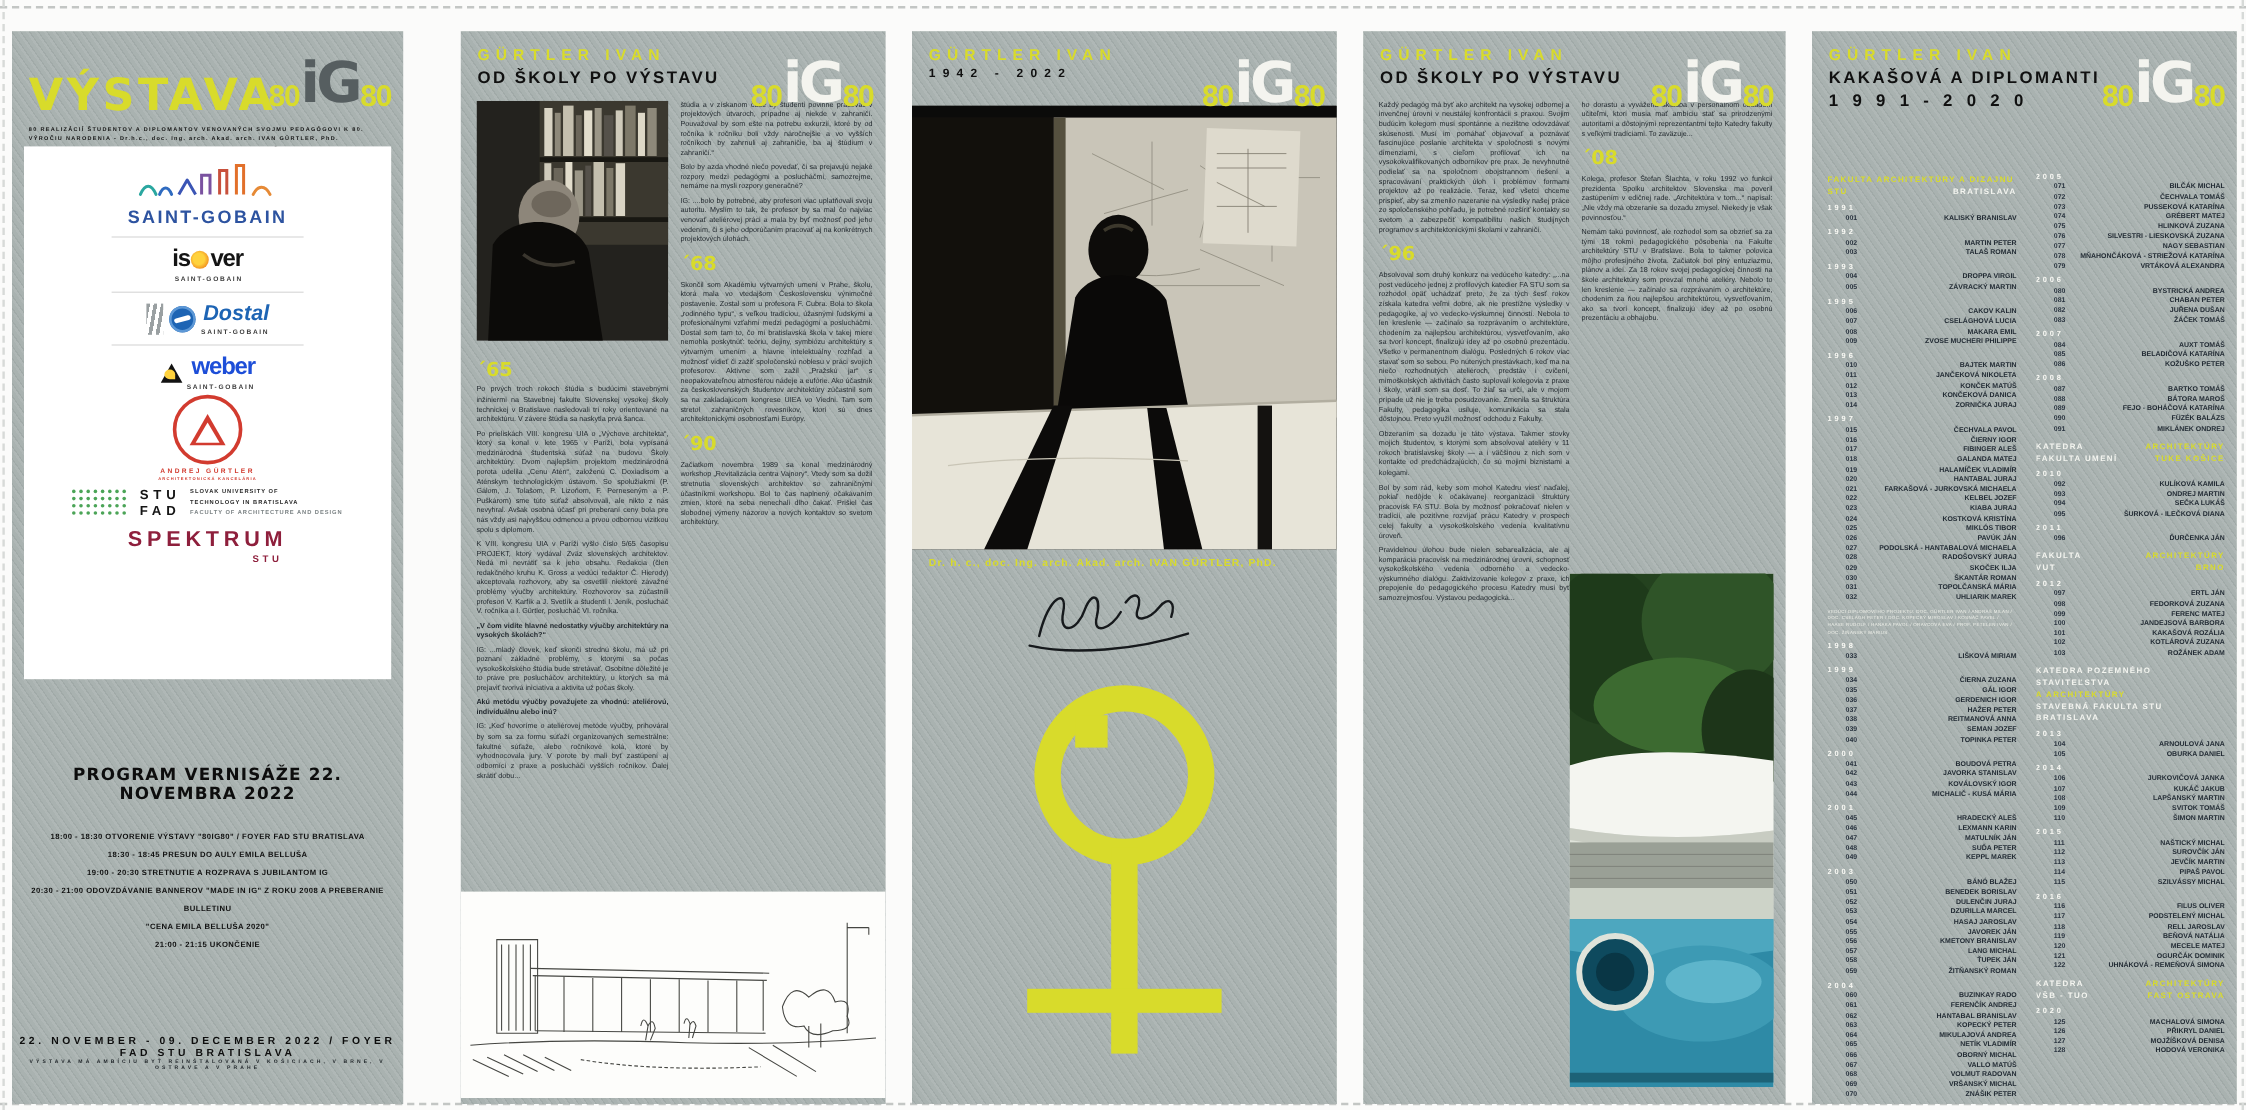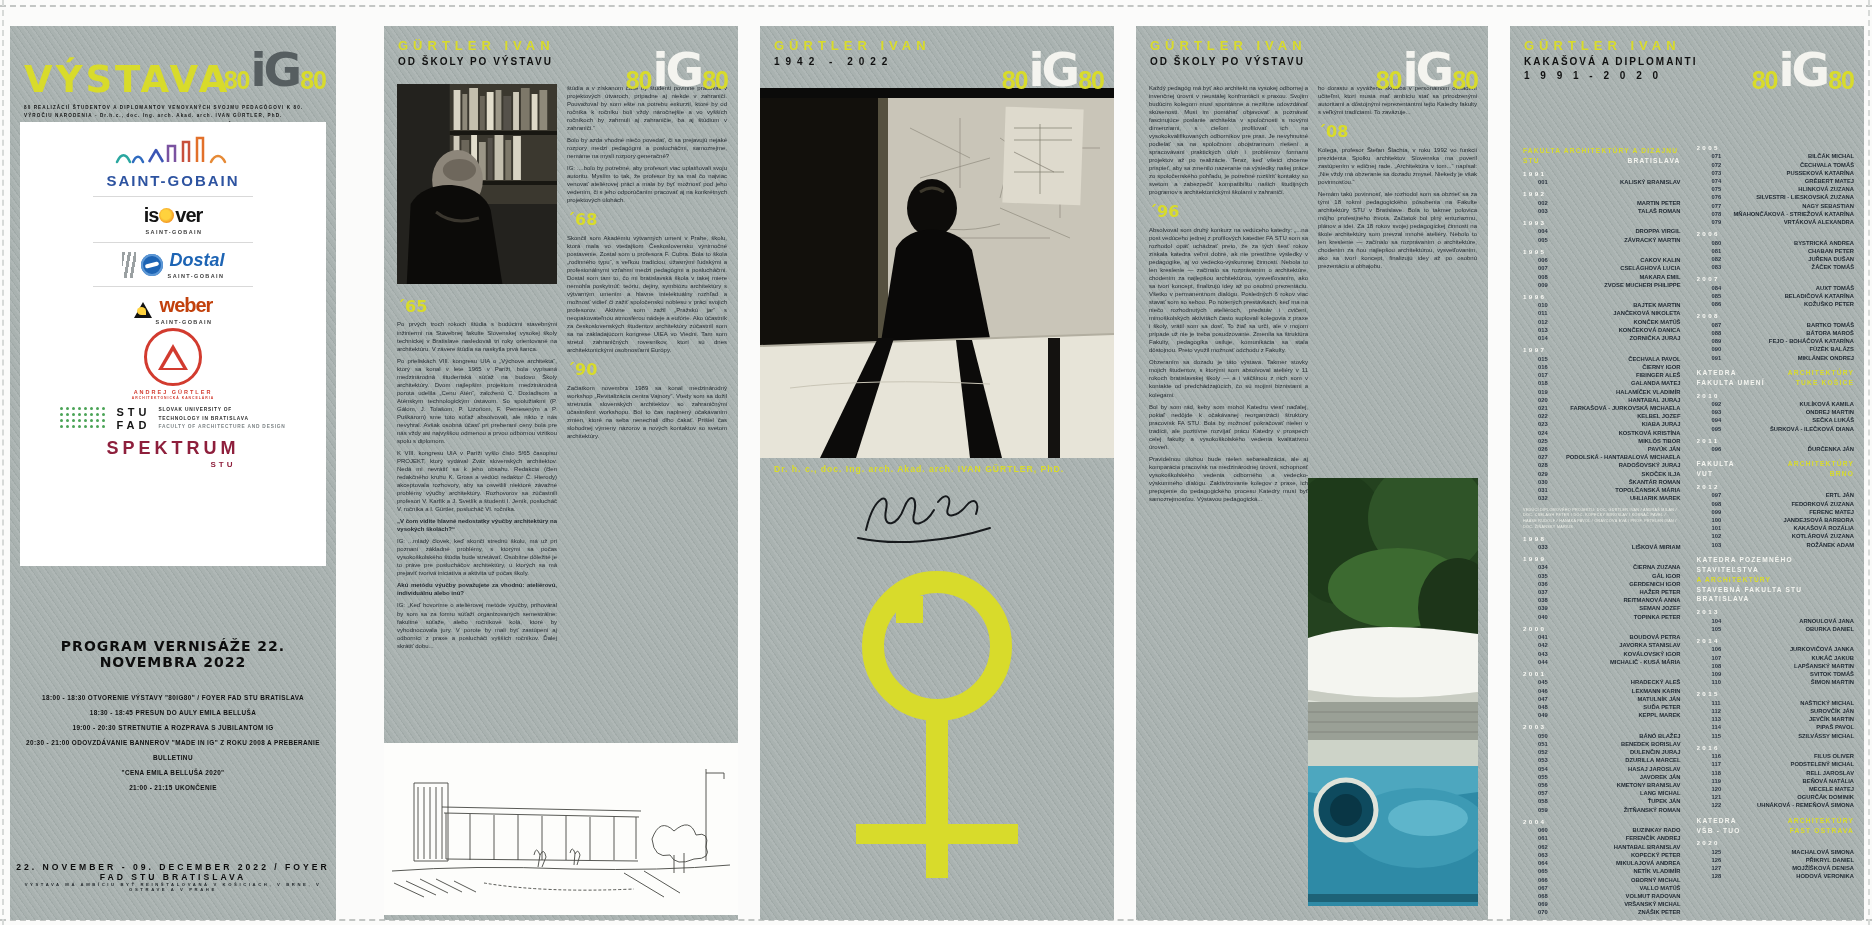--- a/index.html
+++ b/index.html
@@ -9,21 +9,21 @@
   .trim-v{position:absolute;top:0;bottom:0;border-left:2px dashed #d7dad8;}
   .trim-v.l{left:2px;} .trim-v.r{right:2px;}
 
   .panel{position:absolute;top:26px;height:894px;background:#a9b2b0;overflow:hidden;
     background-image:repeating-linear-gradient(55deg,rgba(255,255,255,.07) 0 2px,rgba(88,99,98,.10) 2px 3px,rgba(0,0,0,0) 3px 6px);}
   .p1{left:10px;width:280px;padding-left:46px;} .p2{left:384px;width:354px;} .p3{left:760px;width:354px;}
   .p4{left:1136px;width:352px;} .p5{left:1510px;width:354px;}
 
   .phead{position:absolute;left:14px;top:12px;z-index:3;}
   .phead .nm{color:#d8db2b;font-weight:bold;font-size:13px;letter-spacing:5px;white-space:nowrap;}
-  .phead .sub{color:#101010;font-weight:bold;font-size:10px;letter-spacing:2px;margin-top:3px;white-space:nowrap;}
+  .phead .sub{color:#101010;font-weight:bold;font-size:14px;letter-spacing:2px;margin-top:3px;white-space:nowrap;}
 
   .logo{position:absolute;right:10px;top:20px;display:flex;align-items:flex-end;line-height:1;z-index:3;}
   .logo .a,.logo .c{font-weight:bold;font-size:25px;color:#d8db2b;letter-spacing:-1px;}
   .logo .b{font-weight:900;font-size:47px;letter-spacing:-3px;color:#f4f4ef;font-family:"DejaVu Sans",sans-serif;margin:0 1px;}
   .logo.dark .b{color:#565e60;}
 
   
   .vystava{position:absolute;left:14px;top:32px;color:#d8db2b;font-weight:900;font-size:37px;letter-spacing:3px;font-family:"DejaVu Sans",sans-serif;}
   .subt{position:absolute;left:14px;right:12px;top:78px;color:#131313;font-weight:bold;font-size:4.6px;letter-spacing:1.1px;line-height:1.8;}
   .logobox{position:absolute;left:10px;right:10px;top:96px;height:444px;background:#fff;display:flex;flex-direction:column;align-items:center;}
@@ -33,21 +33,21 @@
   .sun{width:15px;height:15px;border-radius:50%;background:radial-gradient(circle at 45% 45%,#ffd23d 40%,#f08c1e 75%,#e2660f 100%);margin:0 1px;align-self:center;}
   .brandsub{font-size:5.5px;font-weight:bold;color:#3c3c3c;letter-spacing:1.4px;margin-top:2px;text-align:right;width:100%;}
   .rig{display:flex;align-items:center;gap:5px;}
   .rig .bars{width:14px;height:26px;background:repeating-linear-gradient(100deg,#9aa0a2 0 3px,#fff 3px 6px);}
   .rig .globe{width:22px;height:22px;border-radius:50%;background:#1d64b4;position:relative;box-shadow:inset 0 0 0 2px #5d98d6;}
   .rig .globe::after{content:"";position:absolute;left:4px;top:9px;width:14px;height:4px;background:#fff;border-radius:2px;transform:rotate(-15deg);}
   .rig .word{color:#1d64b4;font-weight:900;font-style:italic;font-size:18px;}
   .web{display:flex;align-items:center;gap:4px;}
   .web .mark{width:0;height:0;border-left:9px solid transparent;border-right:9px solid transparent;border-bottom:16px solid #121212;position:relative;}
   .web .mark::after{content:"";position:absolute;left:-6px;top:5px;width:9px;height:8px;background:#ffd23d;border-radius:50% 50% 0 50%;}
-  .web .word{font-weight:900;font-size:20px;color:#c2410c;letter-spacing:-1px;}
+  .web .word{font-weight:900;font-size:20px;color:#1d4ed8;letter-spacing:-1px;}
   .ag{display:flex;flex-direction:column;align-items:center;margin-top:3px;}
   .ag .ring{width:52px;height:52px;border-radius:50%;border:3px solid #d23b2f;display:flex;align-items:center;justify-content:center;}
   .ag .tri{width:0;height:0;border-left:15px solid transparent;border-right:15px solid transparent;border-bottom:26px solid #d23b2f;position:relative;}
   .ag .tri::after{content:"";position:absolute;left:-10px;top:7px;border-left:10px solid transparent;border-right:10px solid transparent;border-bottom:17px solid #fff;}
   .ag .t1{color:#d23b2f;font-weight:bold;font-size:5.5px;letter-spacing:2px;margin-top:3px;}
   .ag .t2{color:#d23b2f;font-weight:bold;font-size:3.4px;letter-spacing:1px;margin-top:1px;}
   .stufad{display:flex;align-items:center;gap:8px;margin-top:6px;}
   .dots{display:grid;grid-template-columns:repeat(8,6px);grid-auto-rows:6px;}
   .dots i{width:3px;height:3px;border-radius:50%;background:#4ba457;}
   .stu-ac{font-weight:900;font-size:11px;letter-spacing:4px;color:#151515;line-height:1.15;}

